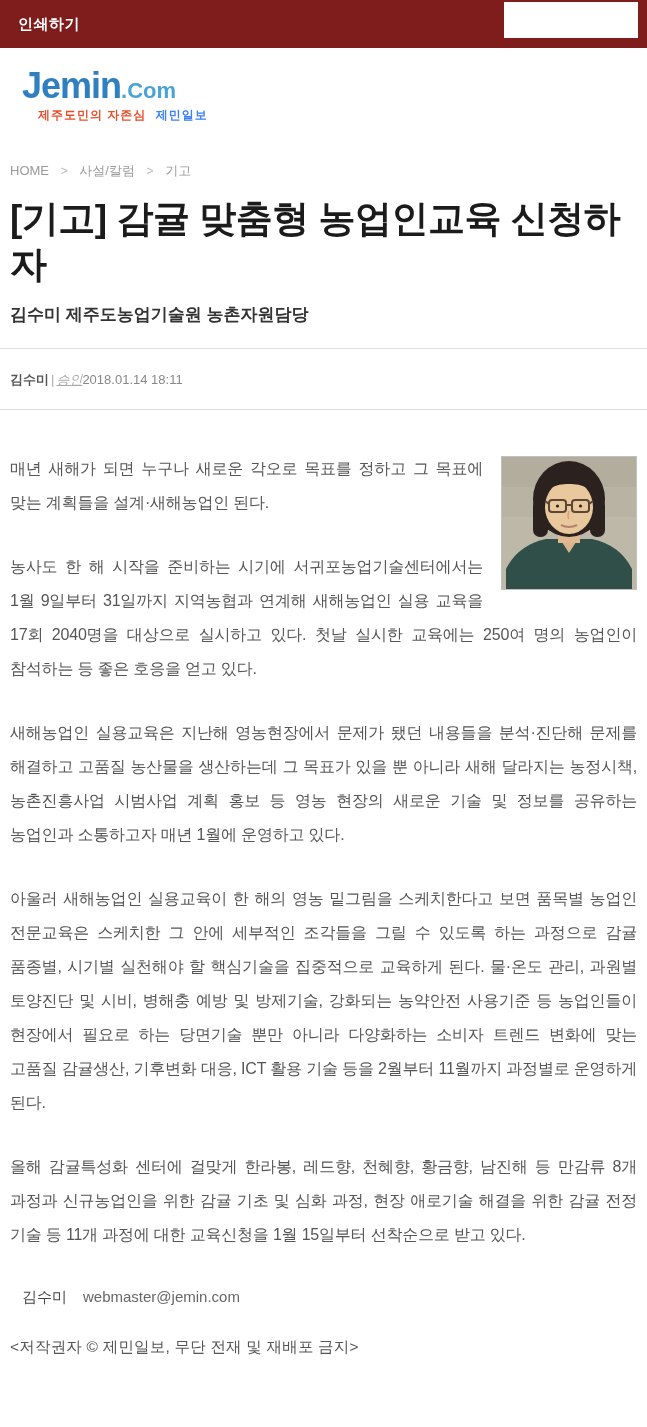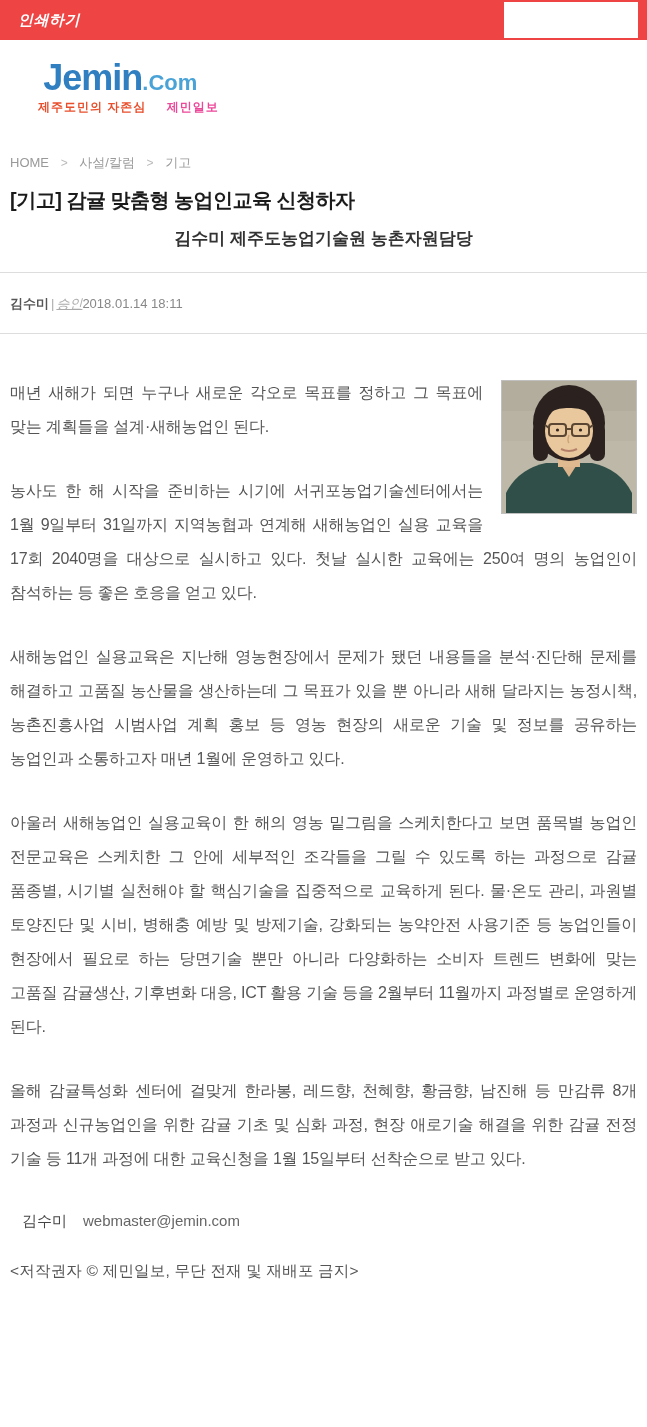--- a/index.html
+++ b/index.html
@@ -9,23 +9,22 @@
     min-height: 1427px;
     margin: 0 auto;
     font-family: "Liberation Sans", "DejaVu Sans", sans-serif;
     color: #555;
     position: relative;
   }
 
   
   .topbar {
     position: relative;
-    height: 40px;
-    background: #ef4444;
-    font-style: italic;
+    height: 48px;
+    background: #7f1d1d;
   }
   .print-btn {
     position: absolute;
     left: 18px;
     top: 50%;
     transform: translateY(-50%);
     color: #ffffff;
     font-size: 15px;
     font-weight: bold;
     cursor: pointer;
@@ -39,69 +38,68 @@
     height: 36px;
     background: #ffffff;
   }
 
   
   .logo-wrap {
     padding: 20px 0 0 22px;
     display: inline-block;
     cursor: pointer;
   }
-  .logo-line1 { line-height: 1; white-space: nowrap; text-align: center; }
+  .logo-line1 { line-height: 1; white-space: nowrap; }
   .logo-main {
     font-size: 36px;
     font-weight: bold;
     color: #2f7fc1;
     letter-spacing: -1px;
   }
   .logo-suffix {
     font-size: 22px;
     font-weight: bold;
     color: #4aa3d6;
   }
   .logo-line2 {
     margin-top: 3px;
     margin-left: 16px;
     font-size: 12px;
     font-weight: bold;
     white-space: nowrap;
   }
   .tagline-red  { color: #e8502d; letter-spacing: 1px; }
-  .tagline-navy { color: #ec4899; letter-spacing: 1px; margin-left: 17px; }
+  .tagline-navy { color: #3b82f6; letter-spacing: 1px; margin-left: 6px; }
 
   
   .breadcrumb {
     margin-top: 38px;
     padding: 0 10px;
     font-size: 13px;
     color: #999;
   }
   .breadcrumb .crumb { cursor: pointer; }
   .breadcrumb .sep { color: #bbb; margin: 0 8px; font-size: 12px; }
 
   
   .article-title {
     margin-top: 16px;
     padding: 0 10px;
-    font-size: 20px;
+    font-size: 37px;
     font-weight: bold;
     color: #1b1b1b;
     letter-spacing: -0.5px;
     line-height: 1.25;
   }
   .article-subtitle {
     margin-top: 14px;
     padding: 0 10px;
     font-size: 17px;
     font-weight: bold;
     color: #333;
-    text-align: center;
   }
 
   .divider {
     border: none;
     border-top: 1px solid #ddd;
     margin: 0;
   }
   .divider-top { margin-top: 22px; }
   .divider-bottom { margin-top: 0; }
 

